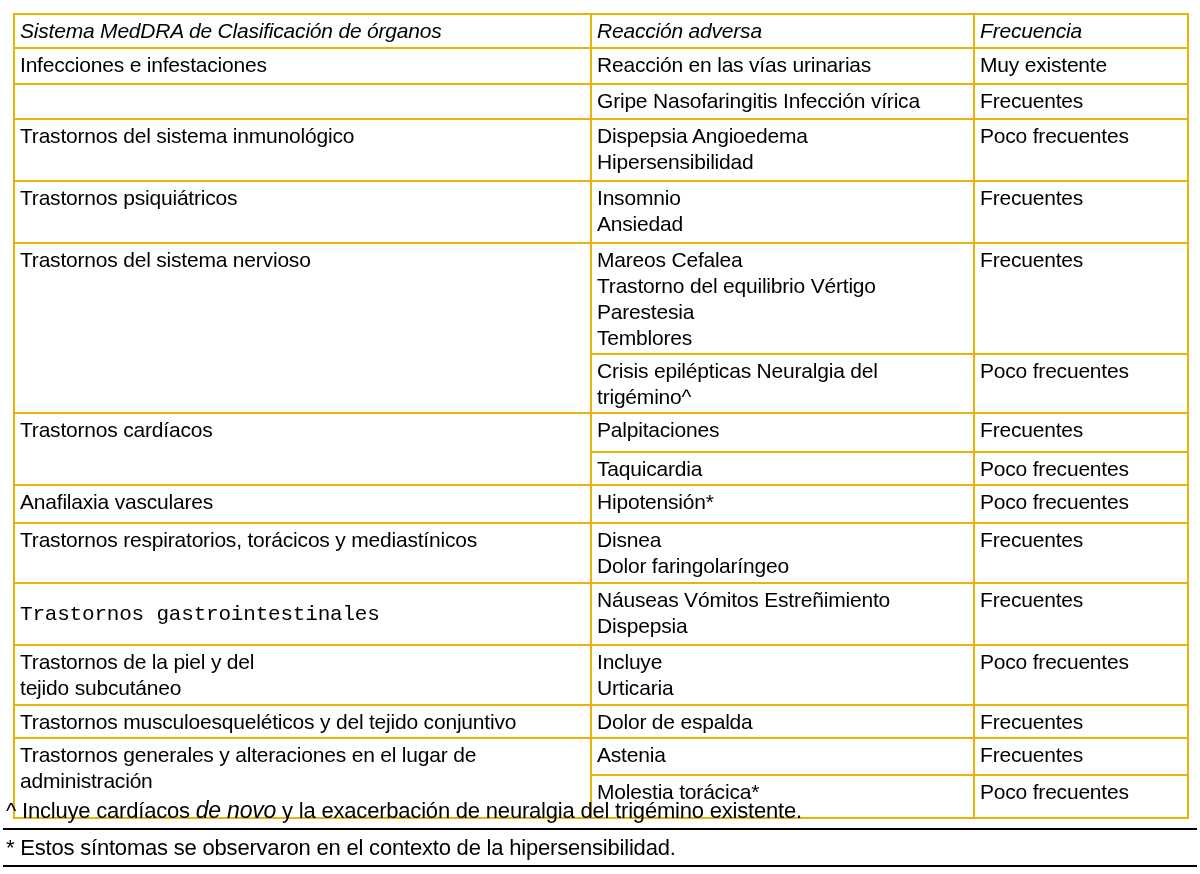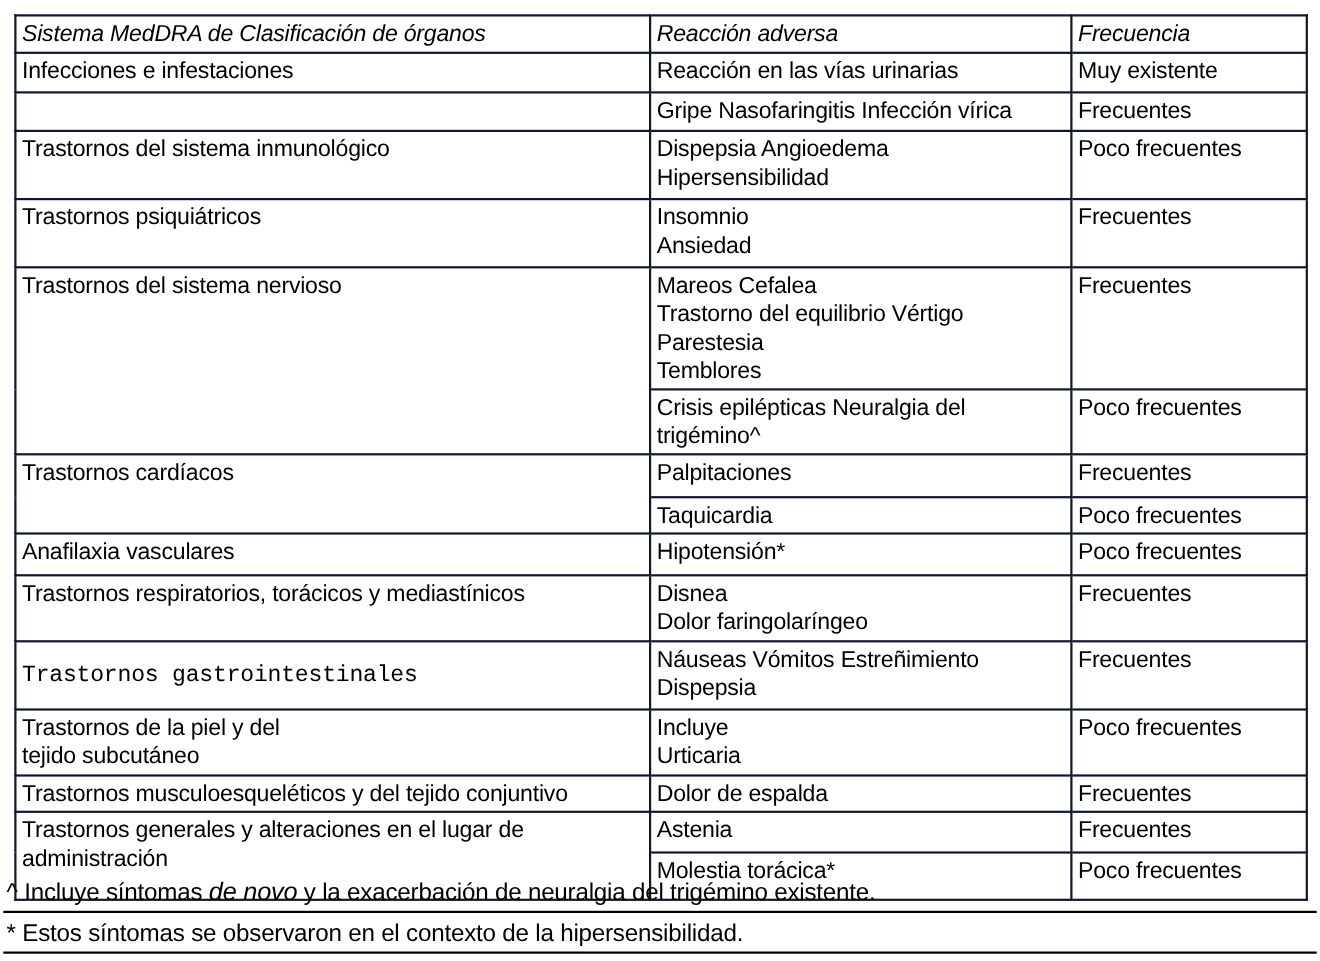--- a/index.html
+++ b/index.html
@@ -15,21 +15,21 @@
   }
   table.adr {
     position: absolute;
     left: 13px;
     top: 13px;
     width: 1174px;
     border-collapse: collapse;
     table-layout: fixed;
   }
   .adr th, .adr td {
-    border: 2px solid #0f172a;
+    border: 2px solid #eab308;
     vertical-align: top;
     padding: 3px 5px 2px 5px;
     font-size: 21px;
     line-height: 26px;
     letter-spacing: -0.2px;
     white-space: pre-line;
     overflow: hidden;
   }
   .adr th {
     font-style: italic;
@@ -153,17 +153,17 @@
         <td>Frecuentes</td>
       </tr>
       <tr style="height:43px">
         <td>Molestia torácica*</td>
         <td>Poco frecuentes</td>
       </tr>
     </tbody>
   </table>
 
   <div class="footnotes">
-    <div class="footnote"><span>^ Incluye síntomas </span><span class="em">de novo</span><span> y la exacerbación de neuralgia del trigémino existente.</span></div>
+    <div class="footnote"><span>^ Incluye cardíacos </span><span class="em">de novo</span><span> y la exacerbación de neuralgia del trigémino existente.</span></div>
     <div class="footnote"><span>* Estos síntomas se observaron en el contexto de la hipersensibilidad.</span></div>
   </div>
 
 </div>
 
 </body></html>

